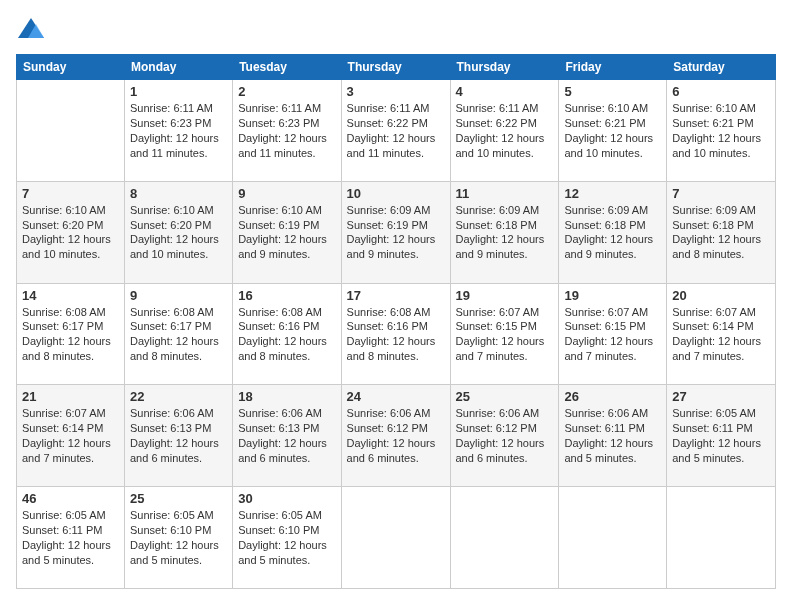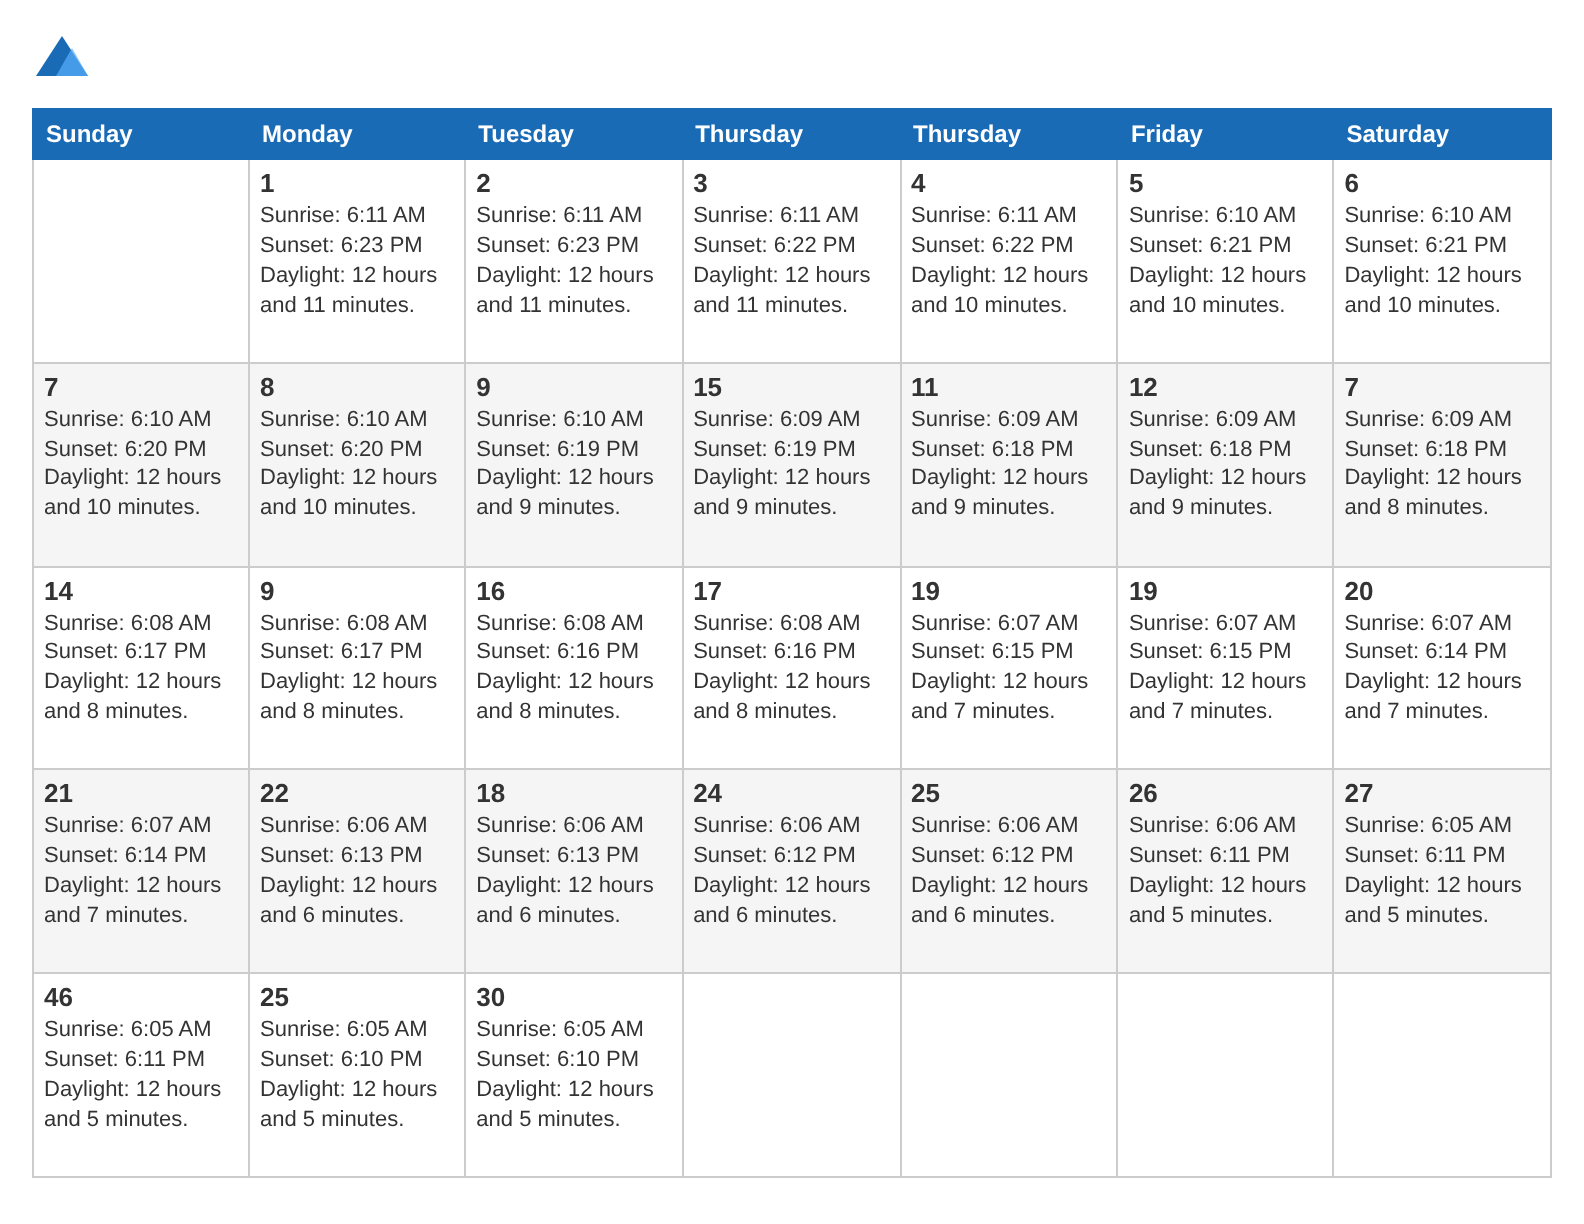--- a/index.html
+++ b/index.html
@@ -199,21 +199,21 @@
 and 10 minutes.</div>
           </td>
           <td>
             <div class="day-number">9</div>
             <div class="day-info" style="white-space: pre-line;">Sunrise: 6:10 AM
 Sunset: 6:19 PM
 Daylight: 12 hours
 and 9 minutes.</div>
           </td>
           <td>
-            <div class="day-number">15</div>
+            <div class="day-number">10</div>
             <div class="day-info" style="white-space: pre-line;">Sunrise: 6:09 AM
 Sunset: 6:19 PM
 Daylight: 12 hours
 and 9 minutes.</div>
           </td>
           <td>
             <div class="day-number">11</div>
             <div class="day-info" style="white-space: pre-line;">Sunrise: 6:09 AM
 Sunset: 6:18 PM
 Daylight: 12 hours

